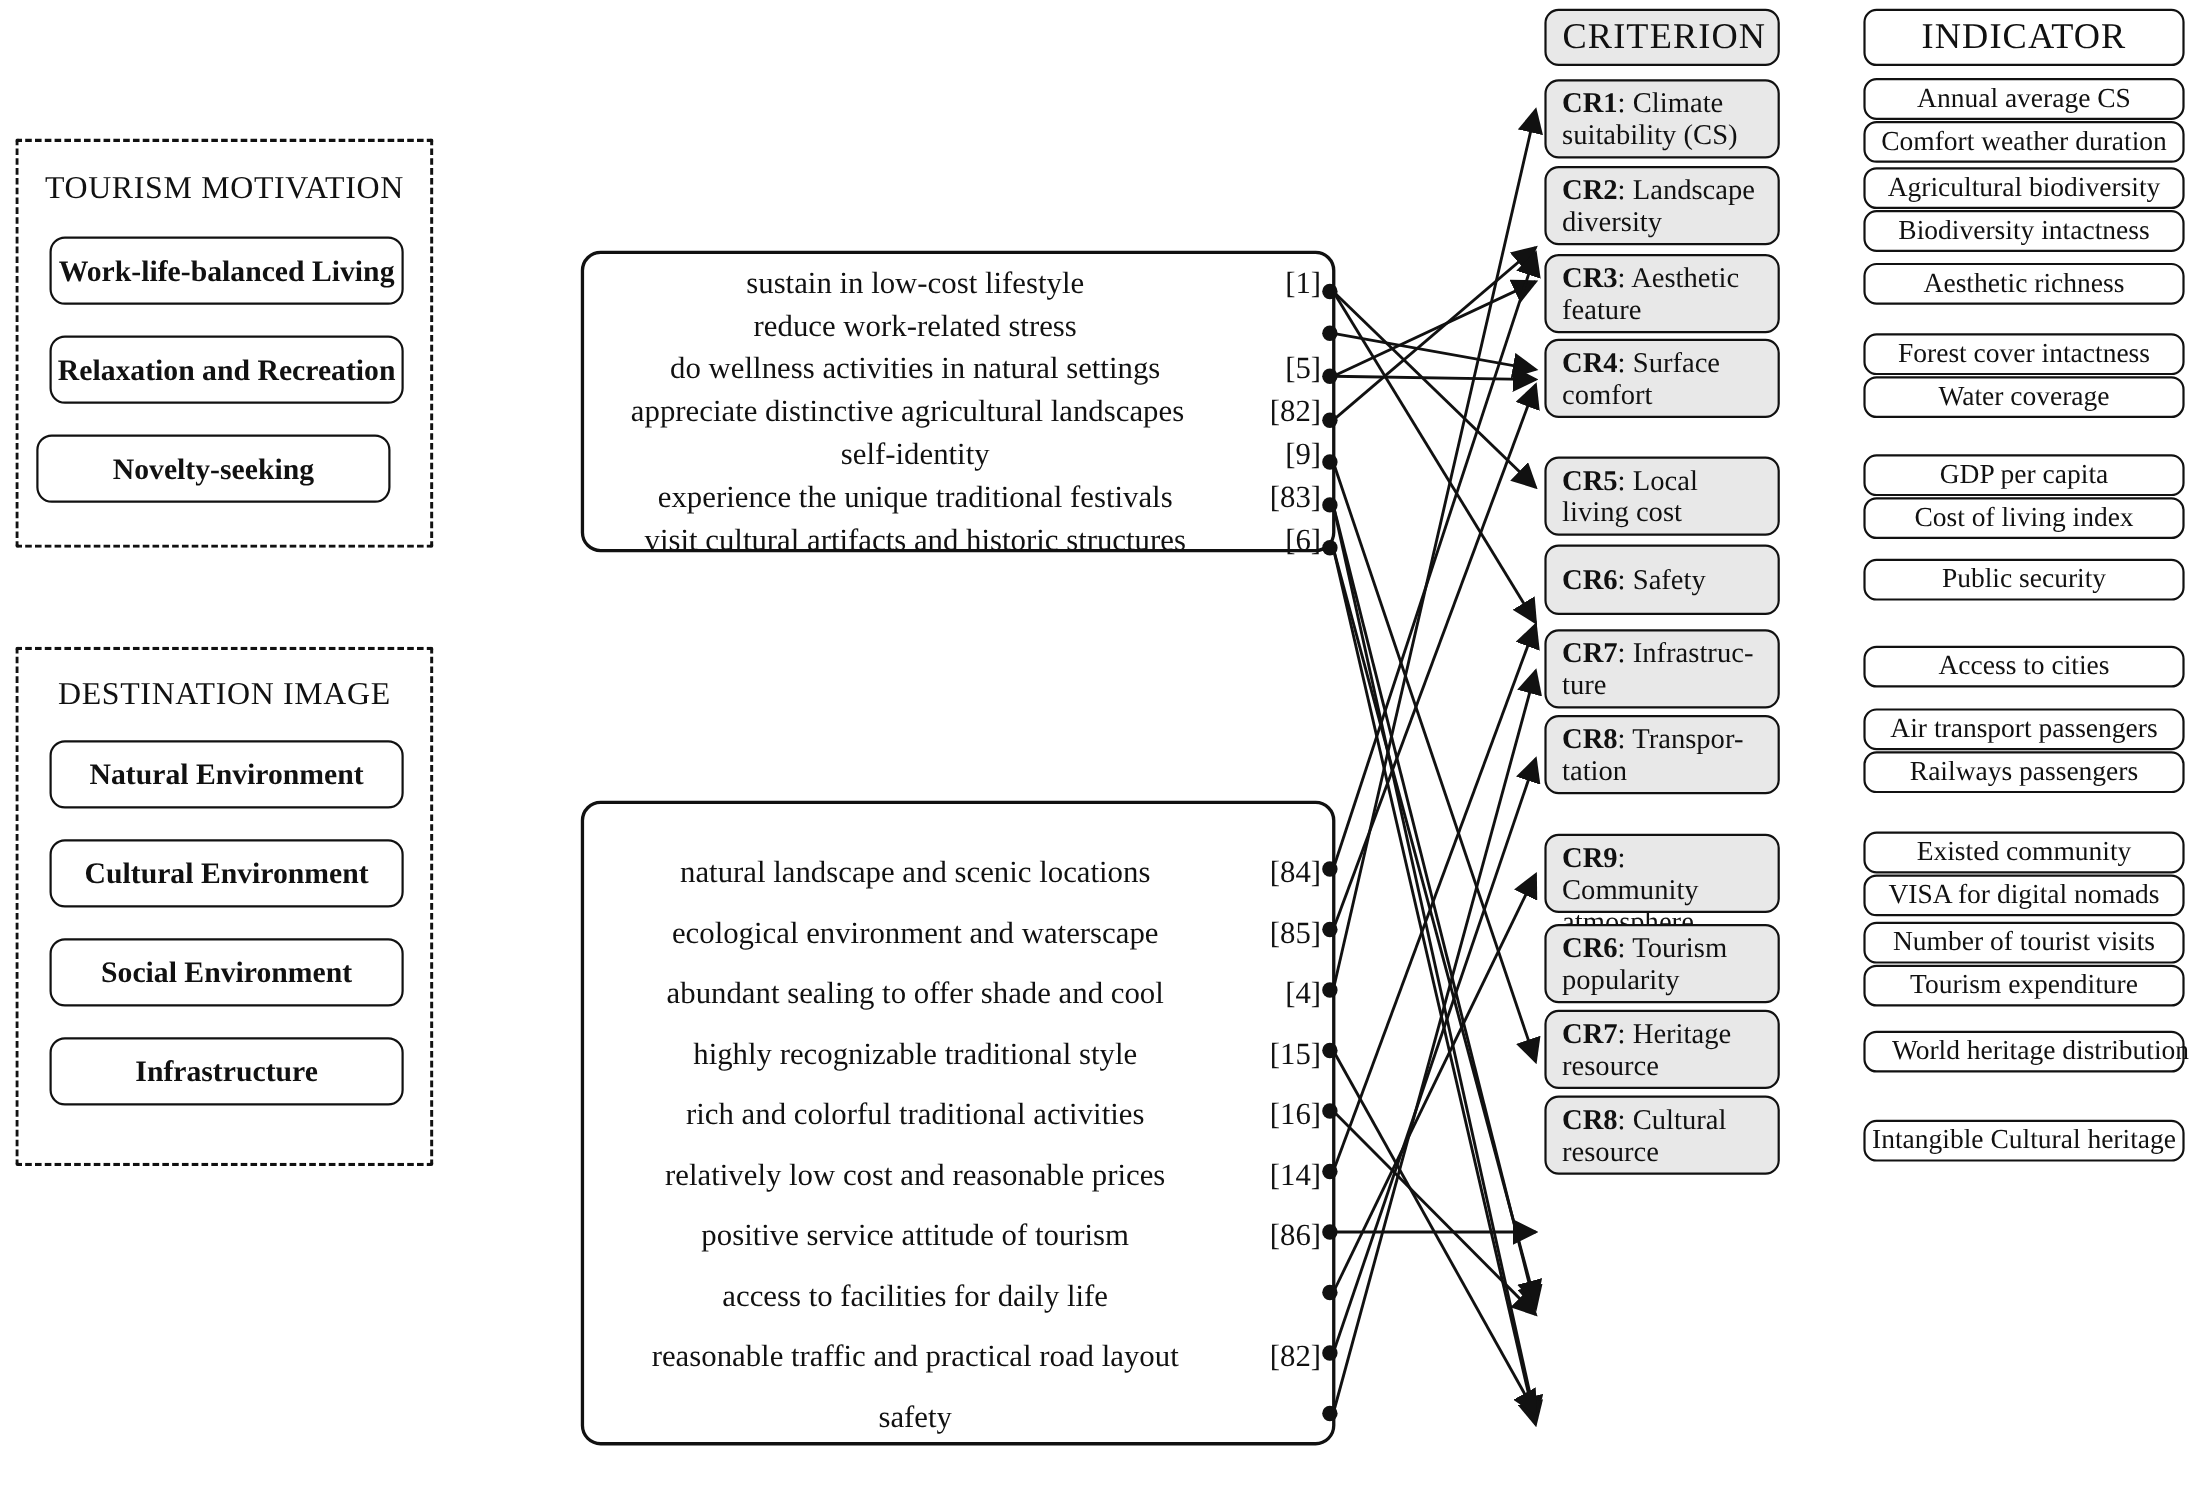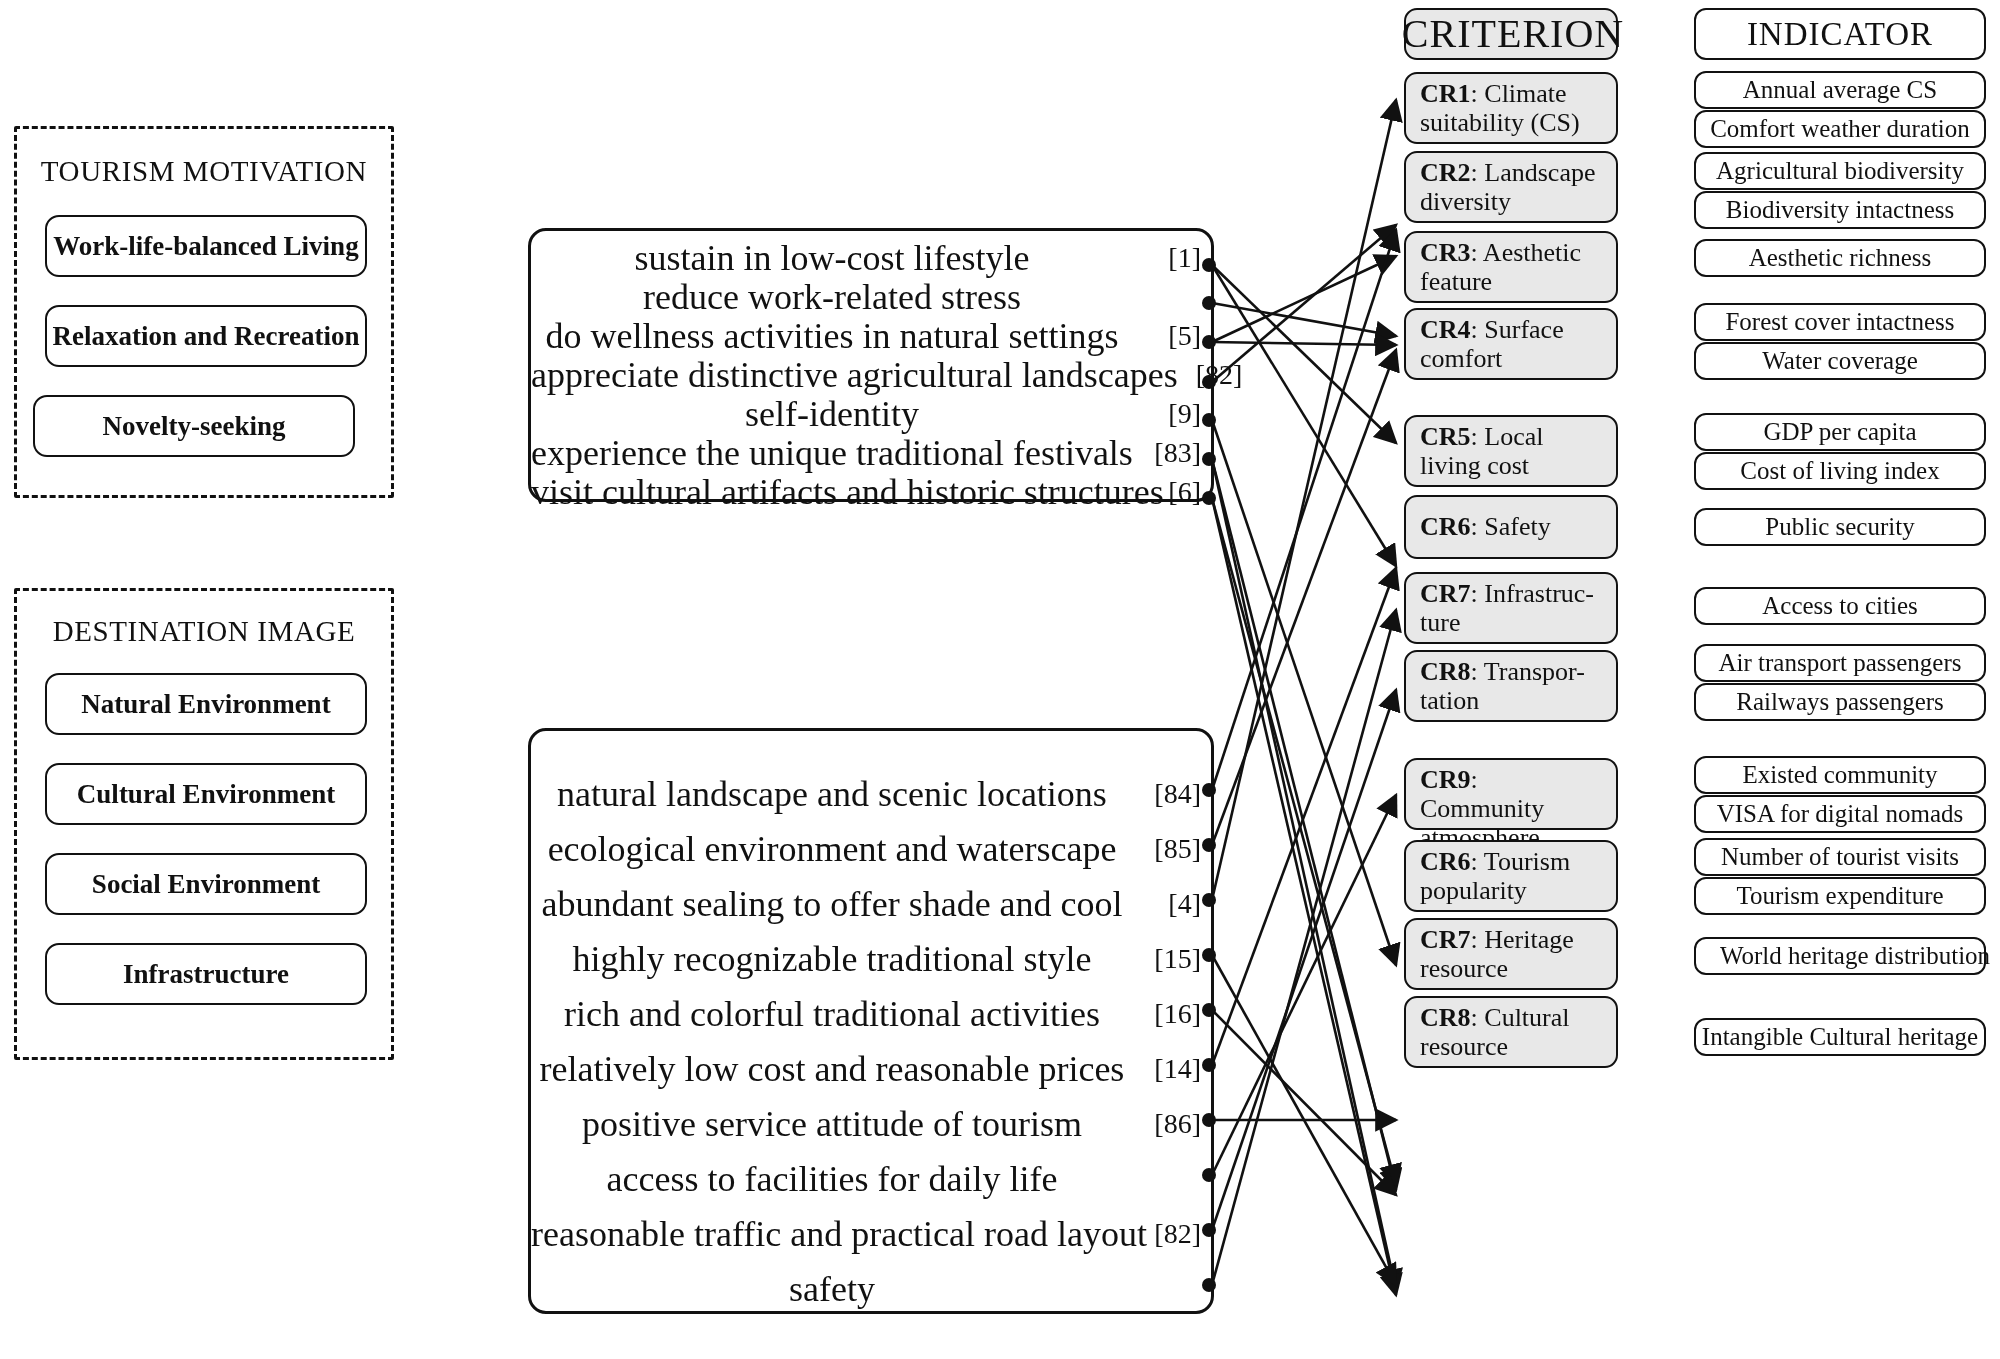--- a/index.html
+++ b/index.html
@@ -13,30 +13,30 @@
   .panel-title{position:absolute;left:0;right:0;text-align:center;
                font-size:29px;letter-spacing:.6px;color:#111;}
 
   .pill{position:absolute;border:2.5px solid #111;border-radius:14px;background:#fff;
         display:flex;align-items:center;justify-content:center;
         font-weight:bold;font-size:27px;color:#111;text-align:center;}
 
   
   .stmt-box{position:absolute;border:3px solid #111;border-radius:18px;background:#fff;}
   .stmt-row{position:absolute;left:0;right:0;height:44px;display:flex;align-items:center;}
-  .stmt-text{flex:1;text-align:center;font-size:36px;white-space:nowrap;color:#111;
+  .stmt-text{flex:1;text-align:center;font-size:28px;white-space:nowrap;color:#111;
              padding-right:4px;}
   .stmt-ref{width:64px;text-align:right;font-size:28px;color:#111;padding-right:10px;}
 
   
   .cbox{position:absolute;border:2.5px solid #111;border-radius:13px;background:#e8e8e8;
         box-sizing:border-box;padding:5px 10px 5px 14px;
         font-size:26px;line-height:1.12;color:#111;}
   .cbox.head{display:flex;align-items:center;justify-content:center;background:#e8e8e8;
-             font-size:40px;letter-spacing:1px;}
+             font-size:33px;letter-spacing:1px;}
   .cbox b{font-weight:bold;}
 
   .ibox{position:absolute;border:2.5px solid #111;border-radius:12px;background:#fff;
         box-sizing:border-box;display:flex;align-items:center;justify-content:center;
         font-size:25px;color:#111;text-align:center;white-space:nowrap;}
   .ibox.head{font-size:33px;letter-spacing:1px;}
 
   svg.links{position:absolute;left:0;top:0;width:2000px;height:1359px;overflow:visible;
             pointer-events:none;}
 </style>

